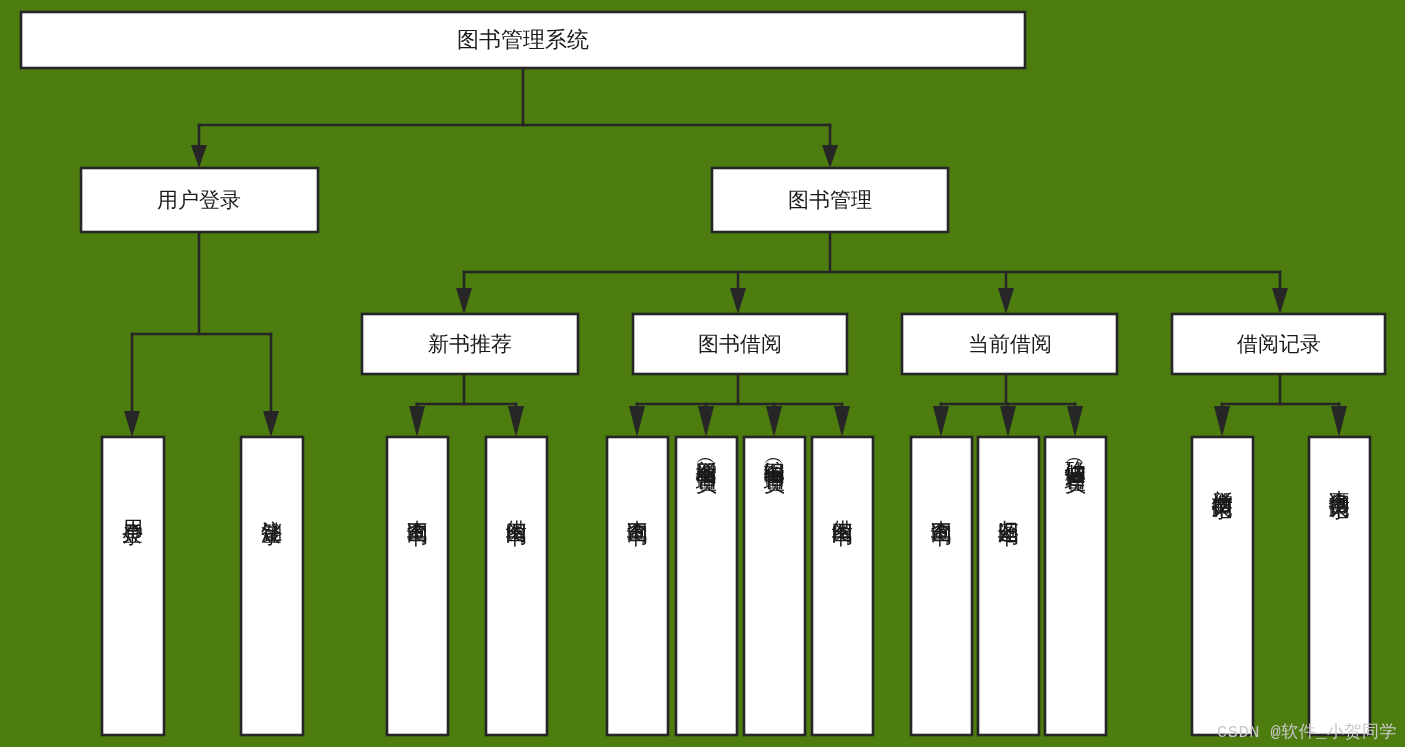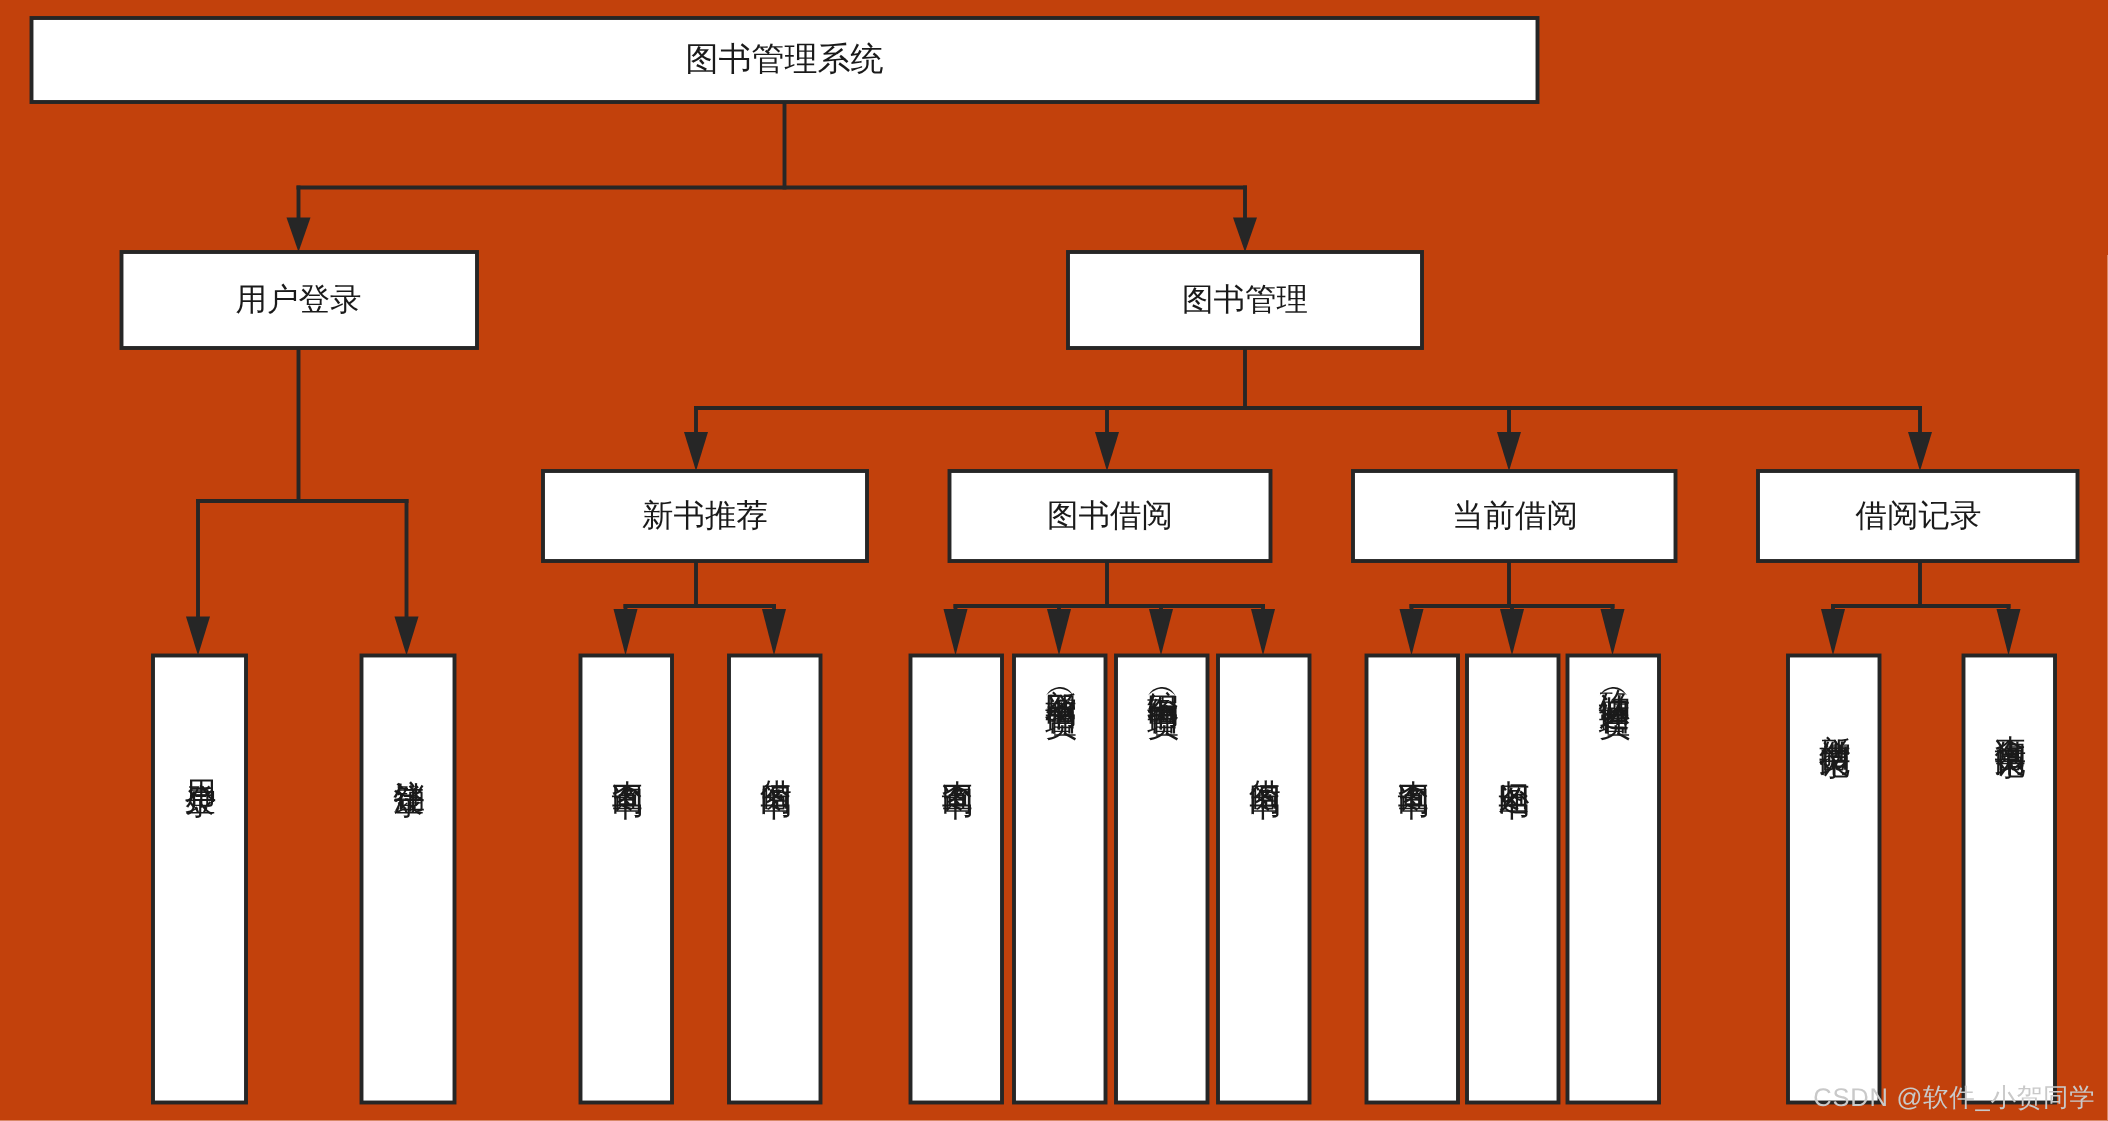--- a/index.html
+++ b/index.html
@@ -11,21 +11,21 @@
   body {
     font-family: "Liberation Sans", "DejaVu Sans", sans-serif;
     width: 1405px;
     height: 747px;
     overflow: hidden;
   }
   #diagram-root {
     position: relative;
     width: 1405px;
     height: 747px;
-    background: #c2410c;
+    background: #4d7c0f;
   }
   svg#tree-svg {
     position: absolute;
     left: 0;
     top: 0;
     width: 1405px;
     height: 747px;
     display: block;
   }
   .node-rect {
@@ -68,21 +68,21 @@
     font-size: 21px;
     line-height: 1.12;
     color: #1a1a1a;
     letter-spacing: 2px;
     white-space: nowrap;
   }
   .watermark {
     position: absolute;
     right: 8px;
     bottom: 4px;
-    font-family: Liberation Sans, sans-serif;
+    font-family: Liberation Mono, monospace;
     font-size: 17px;
     color: #c9c9c9;
     letter-spacing: 0.5px;
     white-space: nowrap;
     user-select: none;
   }
 </style>
 </head>
 <body>
 

